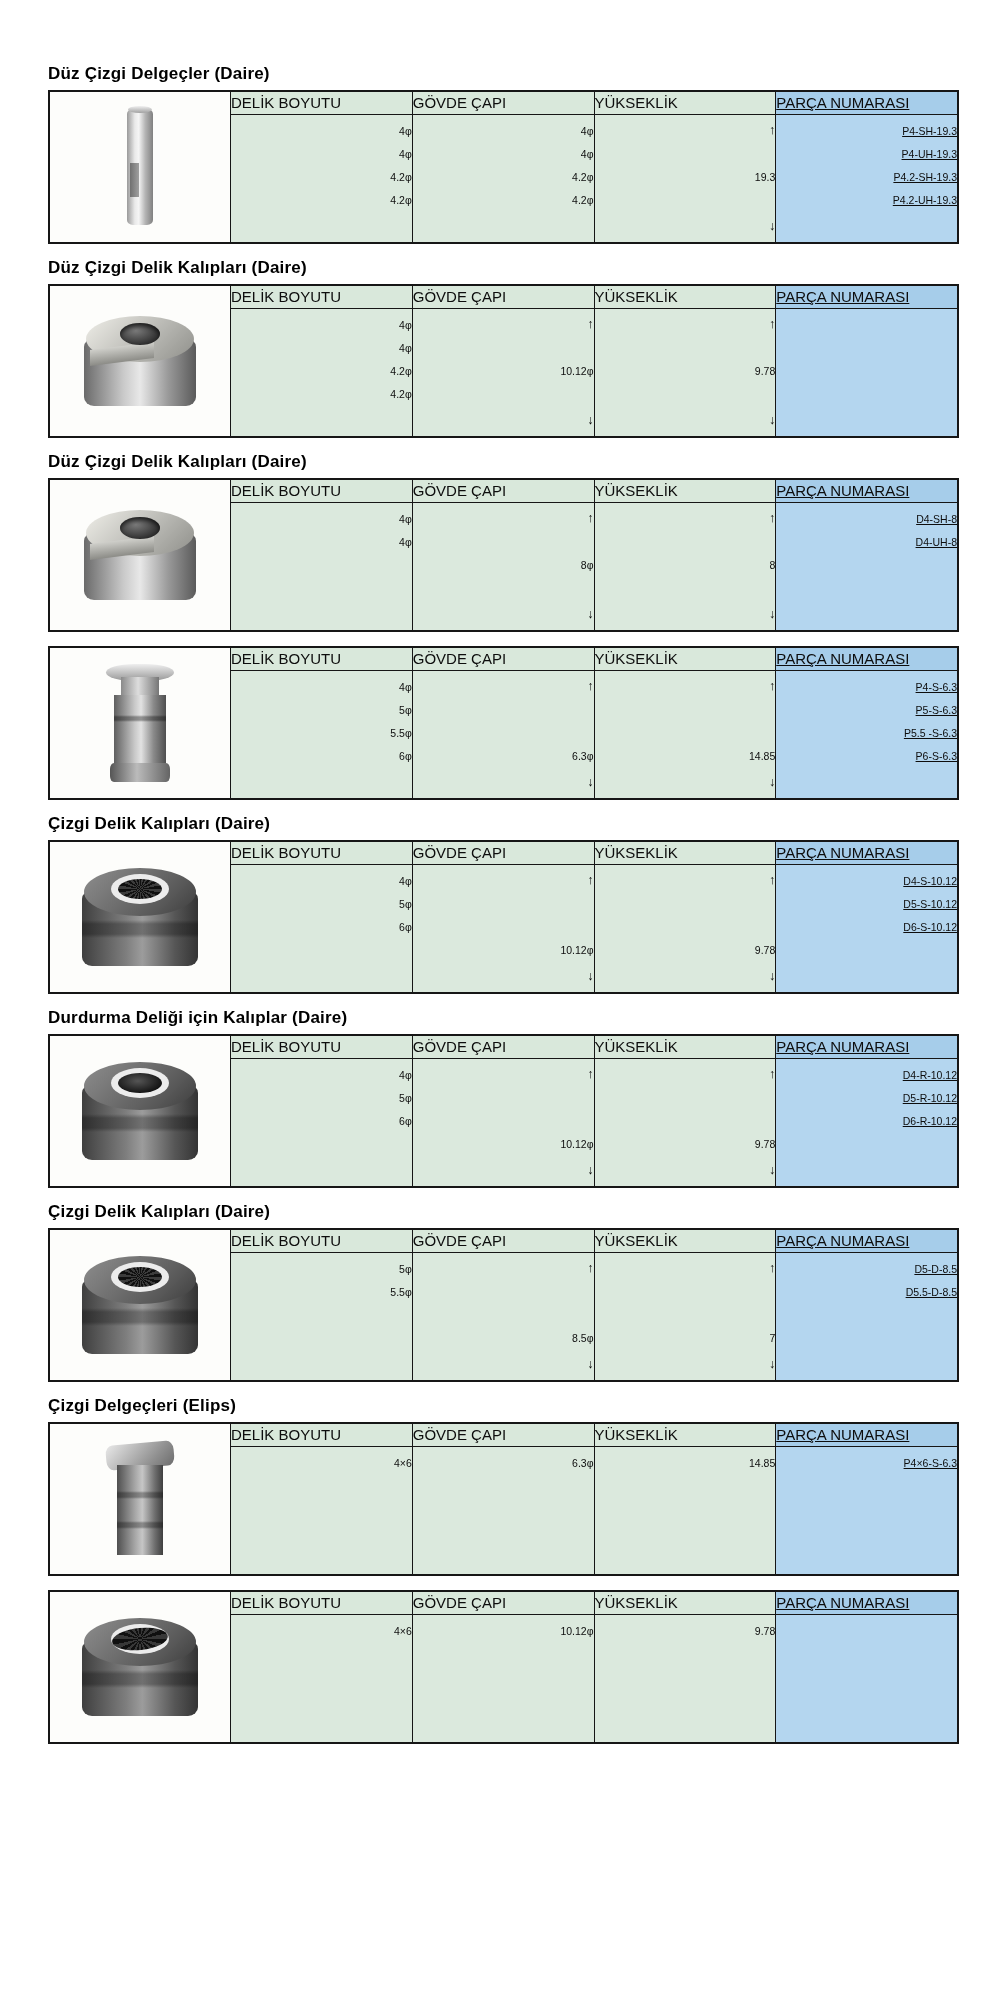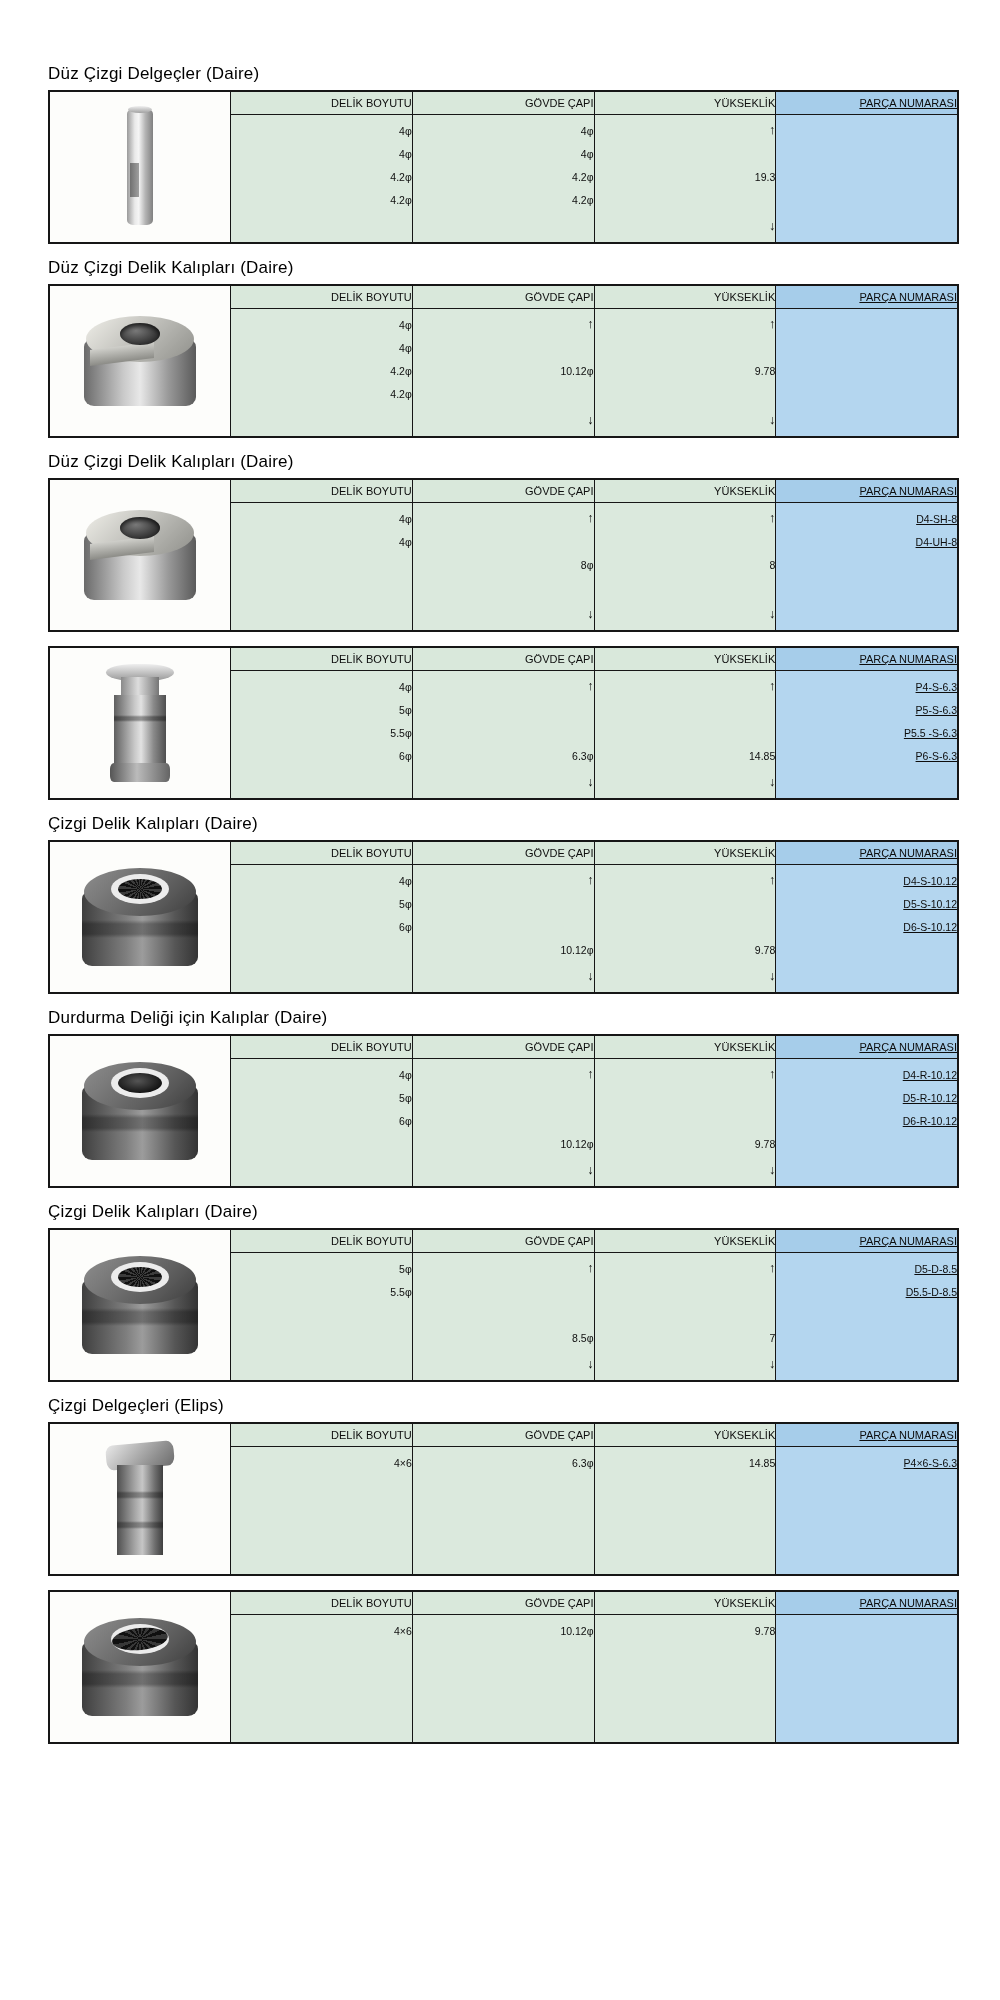--- a/index.html
+++ b/index.html
@@ -1,24 +1,24 @@
 <!DOCTYPE html>
 <html><head>
 <meta charset="utf-8">
 <style>
   html,body{margin:0;padding:0;background:#ffffff;}
   body{width:1000px;height:2000px;font-family:"Liberation Sans",sans-serif;color:#0d0d0d;overflow:hidden;}
   .page{box-sizing:border-box;width:1000px;height:2000px;padding:64px 0 0 48px;}
   .part-section{width:911px;margin:0 0 14px 0;}
-  .sec-title{font-size:17px;font-weight:400;letter-spacing:.2px;margin:0 0 6px 0;color:#000;}
+  .sec-title{font-size:17px;font-weight:700;letter-spacing:.2px;margin:0 0 6px 0;color:#000;}
   .spec-table{display:flex;height:154px;box-sizing:border-box;border:2px solid #161616;background:#fff;}
   .photo-box{flex:none;width:180px;display:flex;align-items:center;justify-content:center;border-right:1.5px solid #161616;background:#fdfdfb;}
   .col{flex:1;display:flex;flex-direction:column;background:#dbe9dd;border-right:1.5px solid #161616;min-width:0;}
   .col:last-child{border-right:none;background:#b4d6ef;text-decoration:underline;}
-  .col-header{flex:none;height:22px;line-height:22px;text-align:right;font-size:11px;border-bottom:1.5px solid #161616;background:#d9e8db;white-space:nowrap;}
+  .col-header{flex:none;height:22px;line-height:22px;text-align:left;font-size:15px;border-bottom:1.5px solid #161616;background:#d9e8db;white-space:nowrap;}
   .col:last-child .col-header{background:#a6cdea;}
   .col-body{flex:1;display:flex;flex-direction:column;padding-top:5px;text-align:right;}
   .line{flex:none;height:23px;line-height:23px;font-size:10.5px;white-space:pre;}
   .line.arrow{font-size:12.5px;line-height:20px;}
   .line.bottom{margin-top:auto;height:24px;line-height:16px;}
 
   
   .part{position:relative;}
   .part i{position:absolute;display:block;}
   .ph-pin{width:26px;height:116px;border-radius:6px/5px;
@@ -104,20 +104,26 @@
         <div class="col-body">
             <div class="line arrow">↑</div>
             <div class="line"></div>
             <div class="line">19.3</div>
             <div class="line"></div>
             <div class="line bottom arrow">↓</div>
           </div>
       </div>
       <div class="col">
         <div class="col-header">PARÇA NUMARASI</div>
+        <div class="col-body">
+            <div class="line">P4-SH-19.3</div>
+            <div class="line">P4-UH-19.3</div>
+            <div class="line">P4.2-SH-19.3</div>
+            <div class="line">P4.2-UH-19.3</div>
+          </div>
       </div>
     </div>
   </section>
 
   <section class="part-section">
     <h2 class="sec-title">Düz Çizgi Delik Kalıpları (Daire)</h2>
     <div class="spec-table">
       <div class="photo-box">
         <div class="part ph-die">
             <i class="bod"></i>

